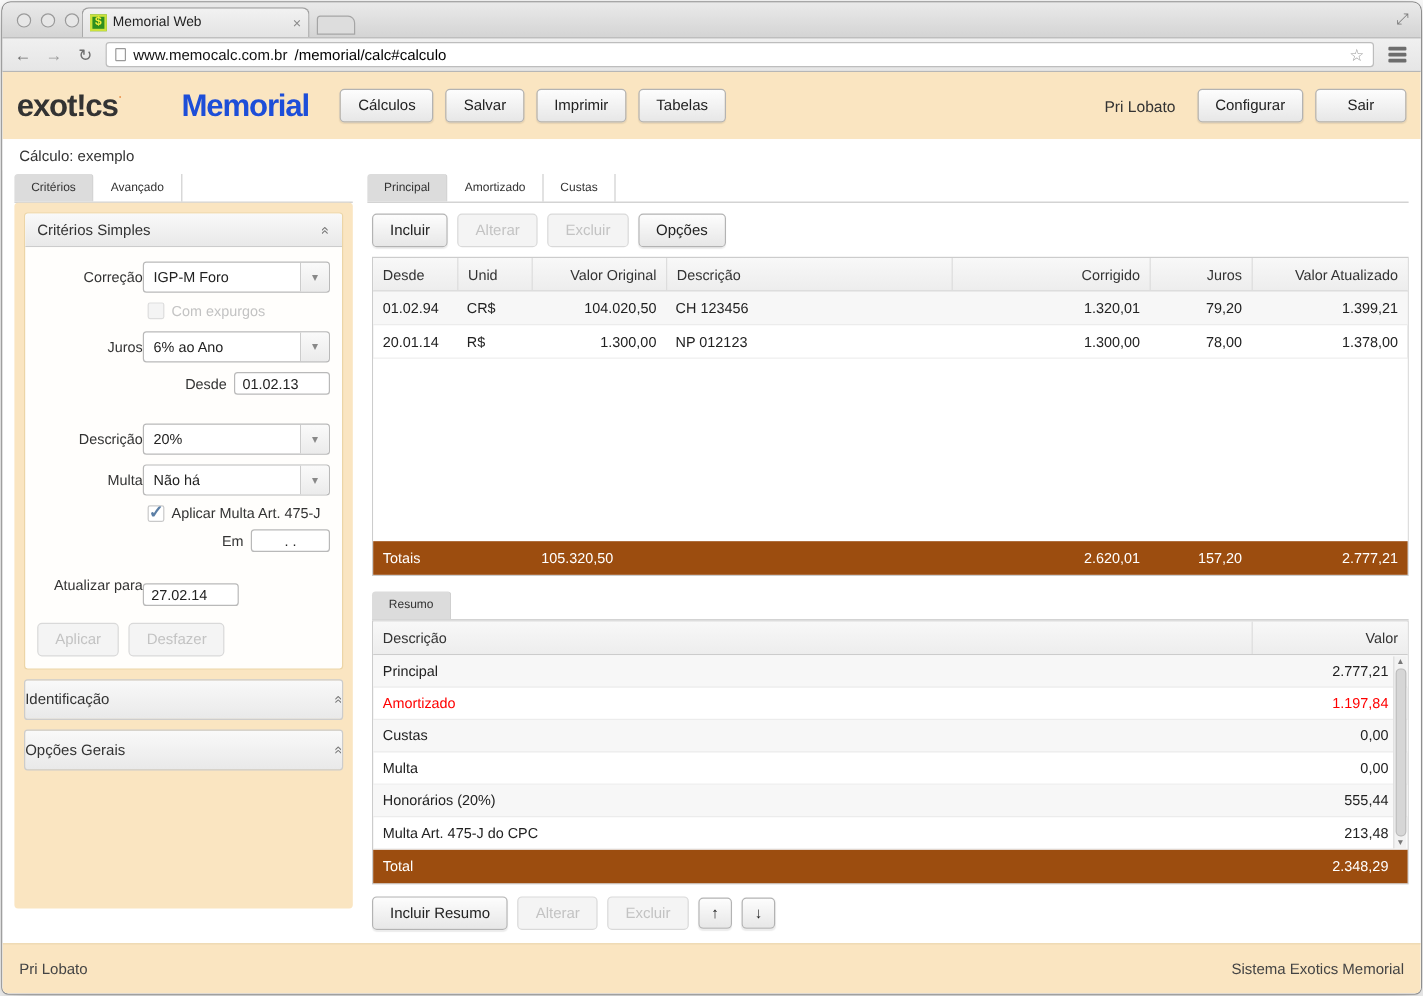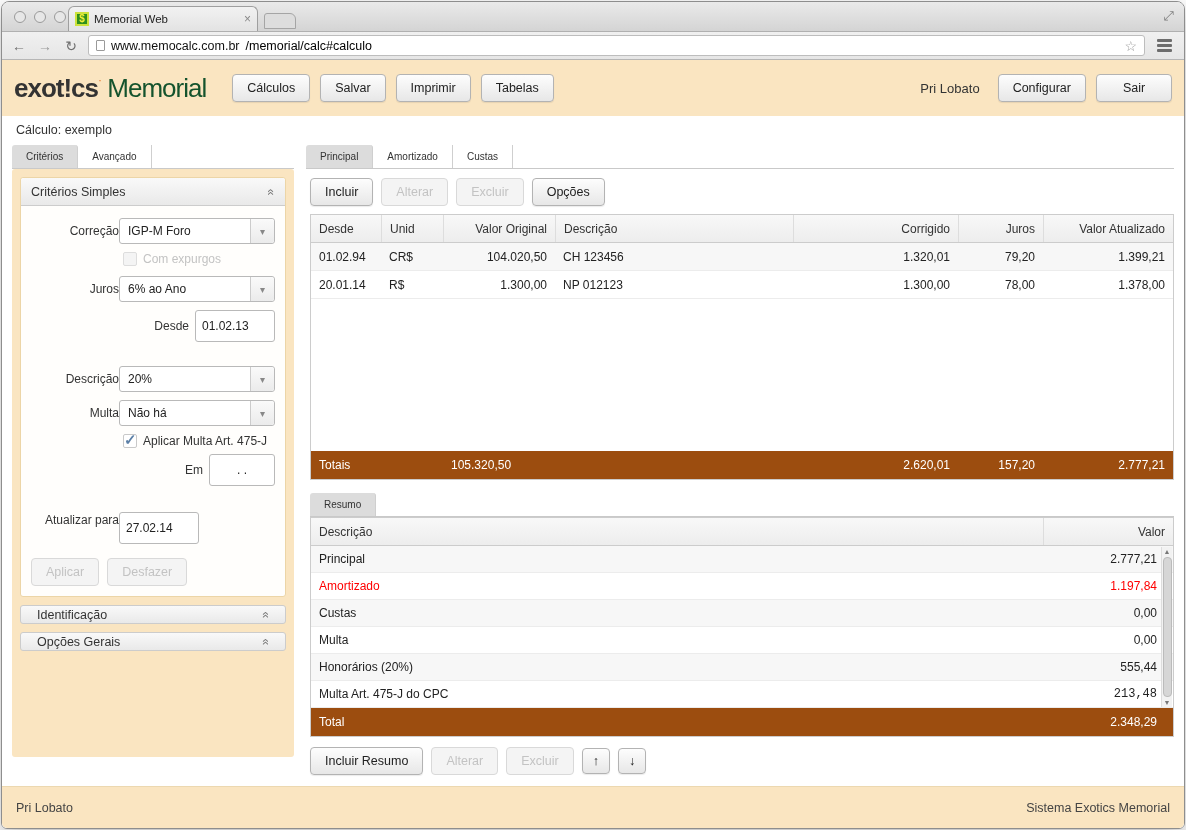--- a/index.html
+++ b/index.html
@@ -32,21 +32,21 @@
   .omni-spacer{flex:1;}
   .star{ color:#9a9a9a; font-size:14px;}
   .menu-ic{ display:flex; flex-direction:column; gap:2px; padding:2px 4px;}
   .menu-ic i{ width:15px; height:3px; background:#6d6d6d; border-radius:1px;}
   
   .app{ flex:1; display:flex; flex-direction:column; background:#fff; overflow:hidden;}
   .app-header{ height:56px; background:#fae5c1; display:flex; align-items:center; padding:0 12px; gap:10px;}
   .logo{ font-size:26px; letter-spacing:-1px; white-space:nowrap; margin-right:16px;}
   .logo .dark{ color:#333; font-weight:bold;}
   .logo .tm{ color:#e87a2b; font-size:12px; vertical-align:top;}
-  .logo .orange{ color:#14532d; font-weight:normal;}
+  .logo .orange{ color:#1d4ed8; font-weight:bold;margin-left:44px;}
   .btn{ display:inline-block; background:linear-gradient(#fdfdfd,#e7e7e7); border:1px solid #b3b3b3; border-radius:4px;
         padding:6px 14px; font-size:12.5px; color:#222; box-shadow:0 1px 1px rgba(0,0,0,.08); white-space:nowrap;}
   .btn.disabled{ color:#c3c3c3; background:#f4f4f4; border-color:#d9d9d9; box-shadow:none;}
   .hdr-spacer{ flex:1;}
   .user-name{ font-size:13px; color:#333; margin-right:8px;}
   .calc-row{ height:26px; font-size:12.5px; color:#333; padding:7px 0 0 14px; background:#fff;}
   .content{ flex:1; display:flex; padding:0 10px; gap:12px; overflow:hidden;}
   
   .tabs-row{ display:flex; border-bottom:1px solid #c9c9c9; height:27px; align-items:flex-end;}
   .ui-tab{ padding:6px 14px 6px; font-size:10px; color:#333; border-right:1px solid #cfcfcf;}
@@ -58,33 +58,33 @@
   .panel-hd{ height:28px; background:linear-gradient(#f9f9f9,#e9e9e9); border-bottom:1px solid #ccc;
              display:flex; align-items:center; padding:0 10px; font-size:12.5px; color:#333; border-radius:3px 3px 0 0;}
   .panel-hd .chev{ margin-left:auto; color:#777; font-size:12px; display:inline-block; transform:rotate(90deg);}
   .panel-body{ padding:12px 10px 10px;}
   .frow{ display:flex; align-items:center; margin-bottom:8px;}
   .flabel{ width:88px; font-size:12px; color:#333;text-align:right;}
   .select{ flex:1; height:26px; background:#fff; border:1px solid #b9b9b9; border-radius:3px; display:flex; align-items:center; font-size:12px; color:#222;}
   .select .val{ flex:1; padding:0 8px; white-space:nowrap;}
   .select .arrow{ width:24px; height:100%; border-left:1px solid #ccc; background:linear-gradient(#fafafa,#ebebeb);
                   display:flex; align-items:center; justify-content:center; color:#888; font-size:10px; border-radius:0 3px 3px 0;}
-  .inp{ height:32px; border:1px solid #b9b9b9; border-radius:3px; font-size:12px; color:#222; padding:0 6px; font-family:"Liberation Sans",sans-serif;}
+  .inp{ height:19px; border:1px solid #b9b9b9; border-radius:3px; font-size:12px; color:#222; padding:0 6px; font-family:"Liberation Sans",sans-serif;}
   .chk-row{ margin:2px 0 10px 92px; display:flex; align-items:center; gap:6px; font-size:12px;}
   .chk{ width:14px; height:14px; border:1px solid #c9c9c9; border-radius:2px; background:#fff; position:relative;}
   .chk.disabled{ background:#f4f4f4; border-color:#ddd;}
   .chk.checked::after{ content:"\2713"; position:absolute; left:0px; top:-4px; font-size:15px; color:#5b7fa6; font-weight:bold;}
   .chk-lbl{ color:#333;}
   .chk-lbl.disabled{ color:#c3c3c3;}
   .right-align-row{ display:flex; justify-content:flex-end; align-items:center; gap:6px; margin-bottom:8px;}
   .rlabel{ font-size:12px; color:#333;}
   .gap-lg{ height:16px;}
   .btn-row{ display:flex; gap:8px; margin-top:14px;}
-  .accordion{ margin-top:8px; height:19px; background:linear-gradient(#f9f9f9,#e9e9e9); border:1px solid #ccc; border-radius:3px;
-              display:flex; align-items:center; padding:0 16px; font-size:12.5px; color:#333;}
+  .accordion{ margin-top:8px; height:34px; background:linear-gradient(#f9f9f9,#e9e9e9); border:1px solid #ccc; border-radius:3px;
+              display:flex; align-items:center; padding:0 0; font-size:12.5px; color:#333;}
   .accordion .chev{ margin-left:auto; color:#777; font-size:12px; display:inline-block; transform:rotate(-90deg);}
   
   .right-col{ flex:1; display:flex; flex-direction:column; overflow:hidden;}
   .toolbar{ display:flex; gap:8px; margin:9px 0 8px 4px;}
   .grid-table{ border:1px solid #ccc; margin-left:4px; display:flex; flex-direction:column; background:#fff;}
   .thead, .trow, .totrow{ display:grid; grid-template-columns:70px 62px 112px 1fr 165px 85px 130px;}
   .thead{ background:linear-gradient(#f8f8f8,#ededed); border-bottom:1px solid #ccc; height:28px;}
   .th{ font-size:12px; color:#333; padding:7px 8px 0; white-space:nowrap;}
   .th + .th{ border-left:1px solid #ddd;}
   .num{ text-align:right;}
@@ -345,21 +345,21 @@
             <div class="rrow">
               <span class="td">Multa</span>
               <span class="td num" style="padding-right:16px;">0,00</span>
             </div>
             <div class="rrow alt">
               <span class="td">Honorários (20%)</span>
               <span class="td num" style="padding-right:16px;">555,44</span>
             </div>
             <div class="rrow">
               <span class="td">Multa Art. 475-J do CPC</span>
-              <span class="td num" style="padding-right:16px;font-family:Liberation Mono, monospace;">213,48</span>
+              <span class="td num" style="padding-right:16px;">213,48</span>
             </div>
             <div class="scrollbar">
               <span>▲</span>
               <span class="thumb"></span>
               <span>▼</span>
             </div>
           </div>
           <div class="rtotal">
             <span class="td">Total</span>
             <span class="td num" style="padding-right:16px;">2.348,29</span>

